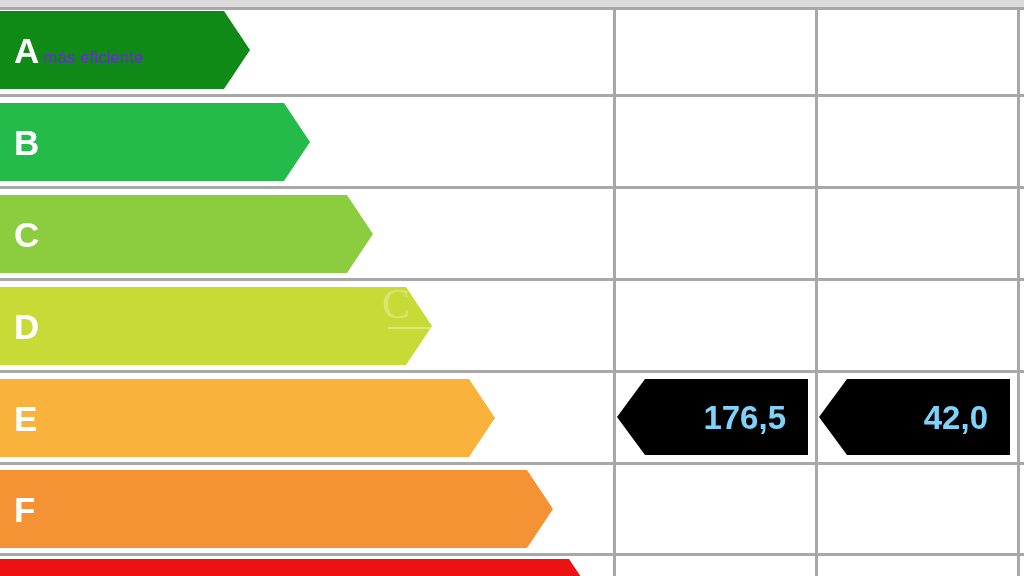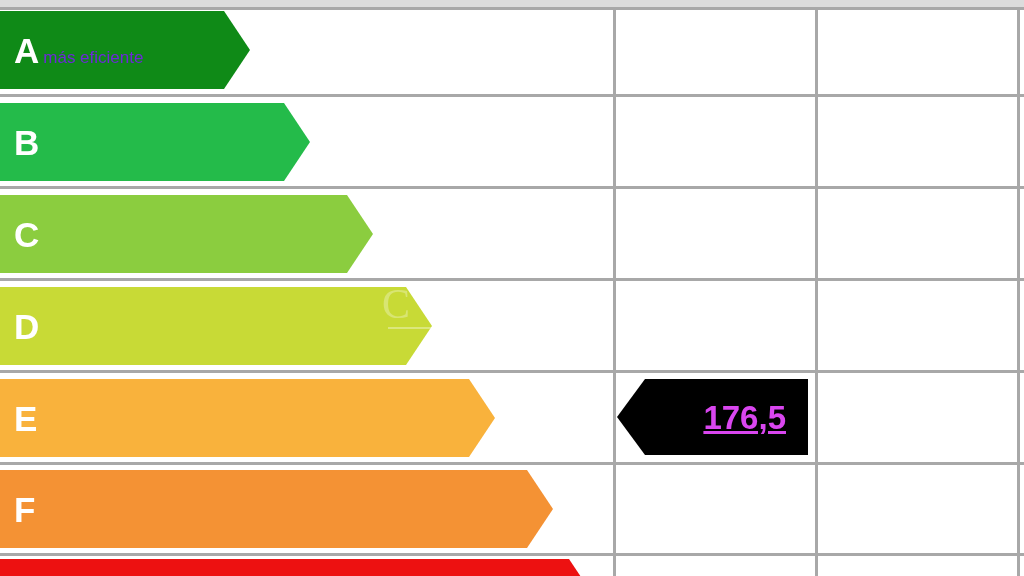--- a/index.html
+++ b/index.html
@@ -86,23 +86,22 @@
     background: #000000;
     clip-path: polygon(28px 0, 100% 0, 100% 100%, 28px 100%, 0 50%);
     display: flex;
     align-items: center;
     justify-content: flex-end;
     padding-right: 22px;
   }
   .value-badge-text {
     font-size: 33px;
     font-weight: bold;
-    color: #d946ef;
+    color: #7dd3fc;
     line-height: 1;
-    text-decoration: underline;
   }
 
   
   .watermark {
     position: absolute;
     font-size: 42px;
     color: rgba(255,255,255,0.30);
     font-family: "Liberation Serif", serif;
     pointer-events: none;
     z-index: 3;
@@ -186,14 +185,17 @@
 
   </div>
 
   <div class="watermark" style="left:382px; top:280px;">C</div>
   <div class="watermark-rule" style="left:388px; top:327px; width:44px;"></div>
 
   <div class="value-badge" style="left:617px; top:379px; width:191px;">
     <span class="value-badge-text">176,5</span>
   </div>
 
+  <div class="value-badge" style="left:819px; top:379px; width:191px;">
+    <span class="value-badge-text">42,0</span>
+  </div>
 
 </div>
 
 </body></html>

